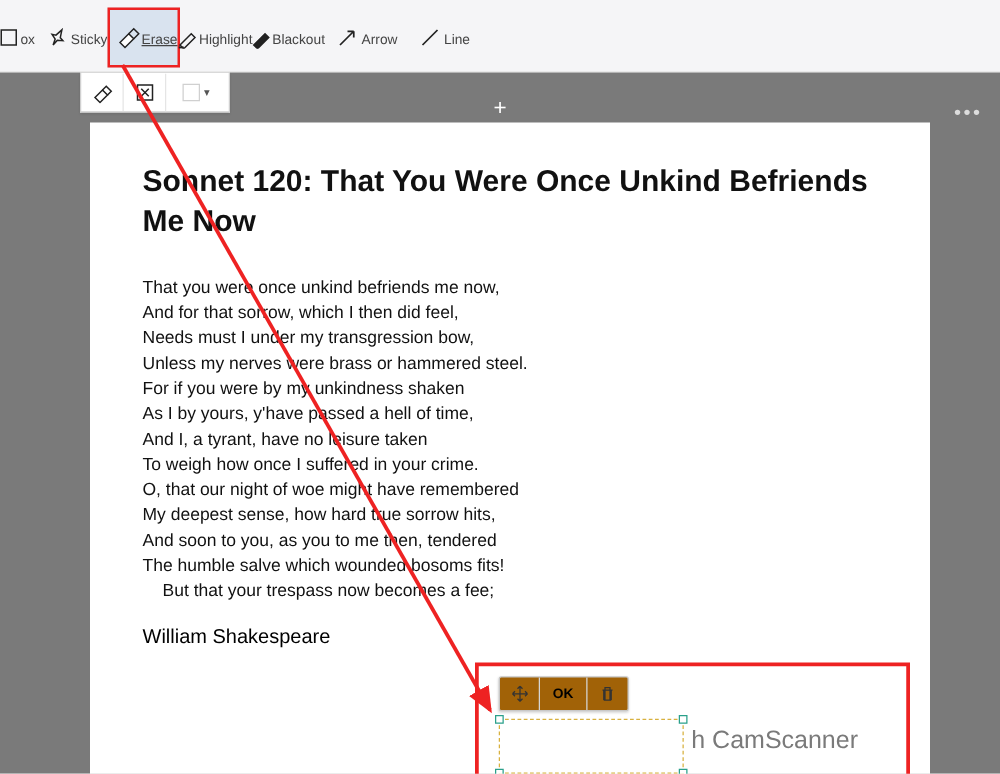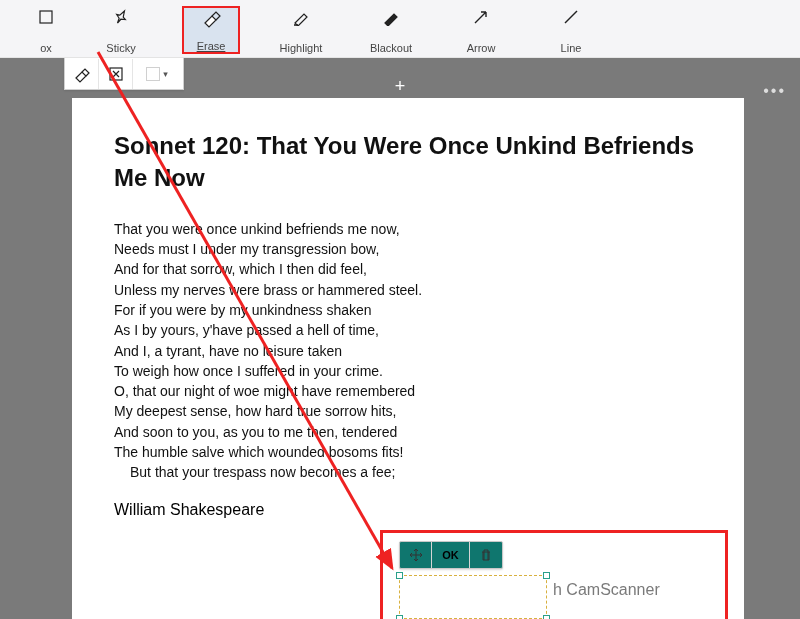--- a/index.html
+++ b/index.html
@@ -14,29 +14,27 @@
   .top-toolbar {
     background: #f5f5f7;
     border-bottom: 1px solid #e5e5e5;
     height: 58px;
     display: flex;
     align-items: flex-start;
     padding: 6px 0 0 0;
   }
   .tb-item {
     display: flex;
-    flex-direction: column;
     align-items: center;
-    justify-content: space-between;
+    justify-content: flex-end;
     width: 58px;
     height: 48px;
     font-size: 11px;
     color: #444;
     cursor: pointer;
-    margin-left: 32px;
   }
   .tb-item span.icon {
     width: 22px; height: 22px;
     display: flex; align-items: center; justify-content: center;
   }
   .tb-item.partial { width: 28px; }
   .tb-item.selected {
     background: #d9e3ef;
     border: 2px solid #e22;
     height: 48px;
@@ -107,21 +105,21 @@
   .author { margin-top: 18px; font-size: 16px; }
   .erase-box-area {
     position: absolute;
     border: 3px solid #e22;
     left: 380px; top: 472px;
     width: 348px; height: 102px;
   }
   .erase-controls {
     position: absolute;
     top: 8px; left: 16px;
-    background: #0f766e;
+    background: #a16207;
     border: 1px solid #c8c8c8;
     border-radius: 2px;
     display: flex;
     height: 28px;
     align-items: center;
     box-shadow: 0 1px 2px rgba(0,0,0,0.15);
   }
   .erase-controls .ctrl {
     width: 32px; height: 100%;
     display: flex; align-items: center; justify-content: center;
@@ -143,21 +141,21 @@
     background: #fff;
     border: 1px solid #2aa08a;
   }
   .h-tl { top: -4px; left: -4px; }
   .h-tr { top: -4px; right: -4px; }
   .h-bl { bottom: -4px; left: -4px; }
   .h-br { bottom: -4px; right: -4px; }
   .watermark {
     position: absolute;
     left: 170px; top: 48px;
-    font-size: 16px;
+    font-size: 20px;
     color: #7a7a7a;
     font-family: Arial, sans-serif;
   }
   svg.arrow-line {
     position: absolute;
     top: 0; left: 0;
     width: 800px; height: 619px;
     pointer-events: none;
     z-index: 20;
   }
@@ -258,22 +256,22 @@
 
 <div class="dark-area">
   <div class="add-plus">+</div>
   <div class="menu-dots">•••</div>
 
   <div class="page">
     <h1>Sonnet 120: That You Were Once Unkind Befriends Me Now</h1>
 
     <div>
       <div class="poem-line">That you were once unkind befriends me now,</div>
+      <div class="poem-line">And for that sorrow, which I then did feel,</div>
       <div class="poem-line">Needs must I under my transgression bow,</div>
-      <div class="poem-line">And for that sorrow, which I then did feel,</div>
       <div class="poem-line">Unless my nerves were brass or hammered steel.</div>
       <div class="poem-line">For if you were by my unkindness shaken</div>
       <div class="poem-line">As I by yours, y'have passed a hell of time,</div>
       <div class="poem-line">And I, a tyrant, have no leisure taken</div>
       <div class="poem-line">To weigh how once I suffered in your crime.</div>
       <div class="poem-line">O, that our night of woe might have remembered</div>
       <div class="poem-line">My deepest sense, how hard true sorrow hits,</div>
       <div class="poem-line">And soon to you, as you to me then, tendered</div>
       <div class="poem-line">The humble salve which wounded bosoms fits!</div>
       <div class="poem-line poem-indent">But that your trespass now becomes a fee;</div>

